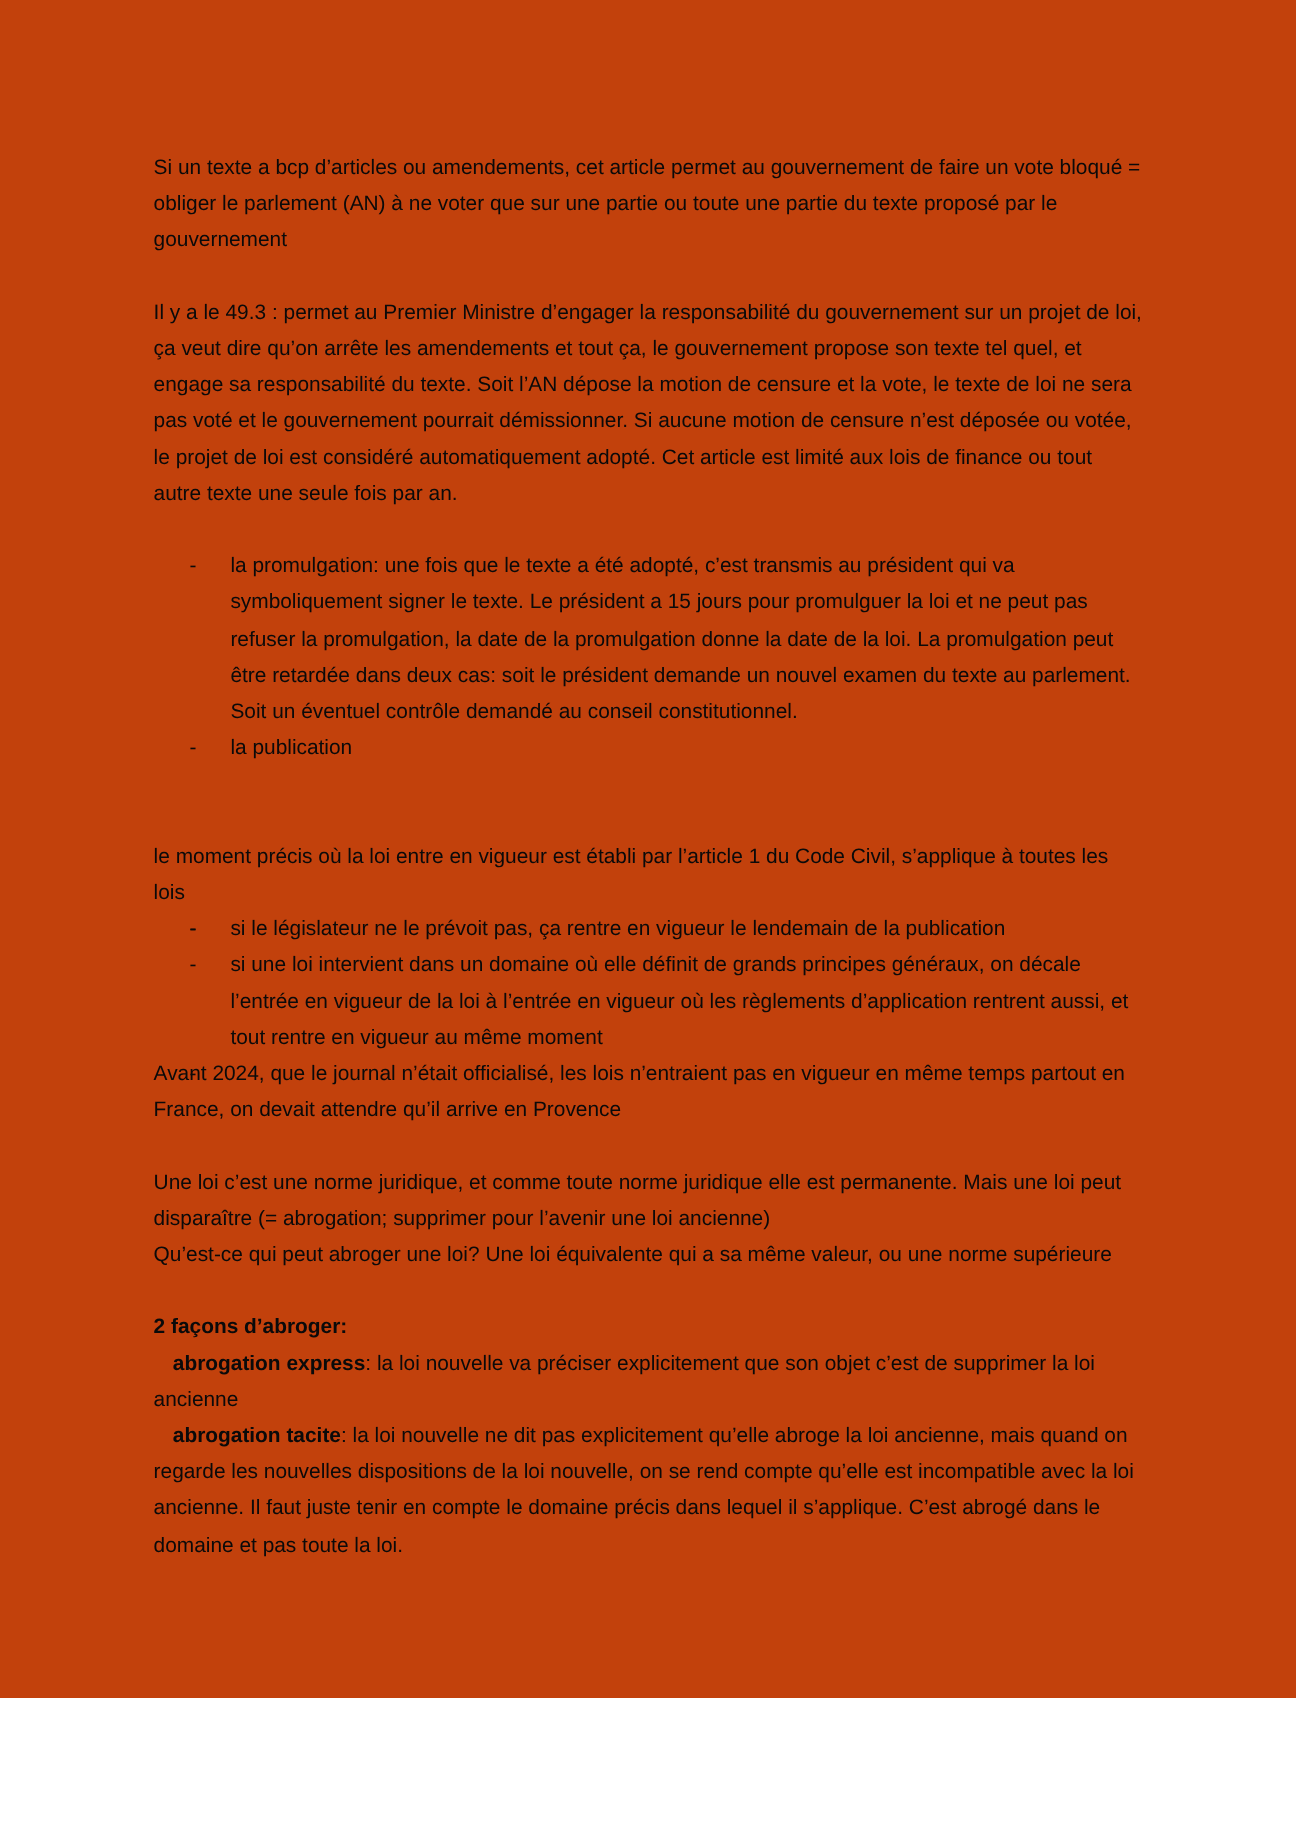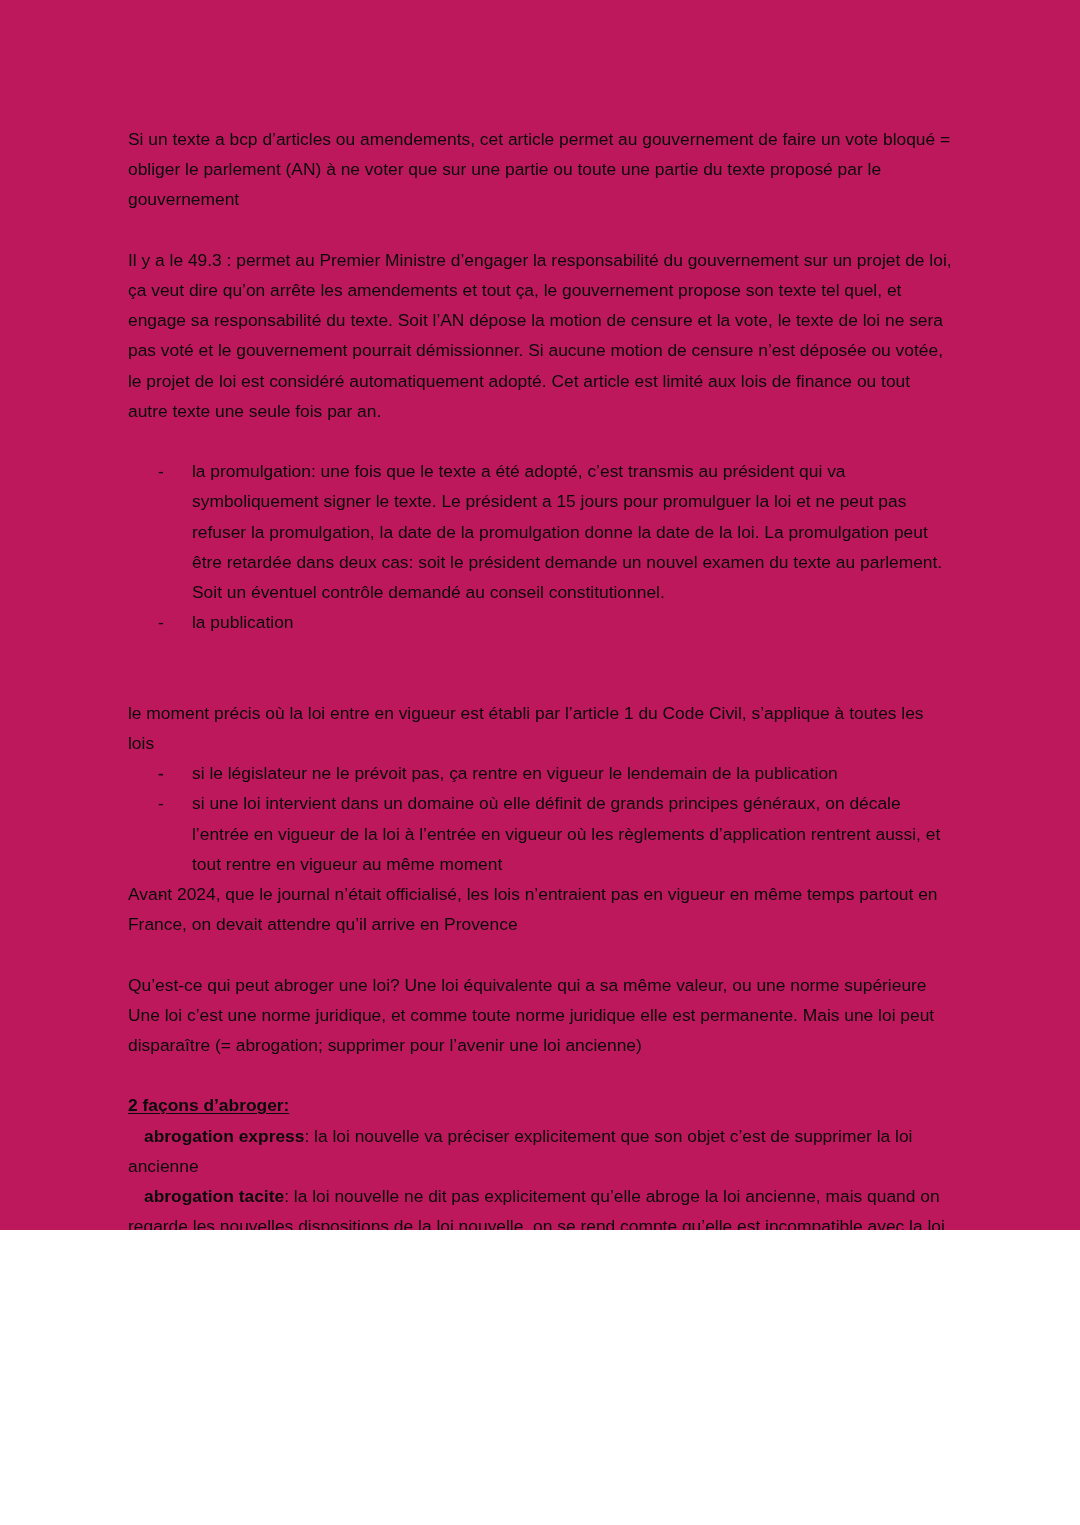--- a/index.html
+++ b/index.html
@@ -4,23 +4,23 @@
 <title>Notes de droit constitutionnel</title>
 <style>
   html, body {
     margin: 0;
     padding: 0;
     background: #ffffff;
   }
   .page {
     position: relative;
     width: 1080px;
-    height: 1230px;
+    height: 1415px;
     margin: 0 auto;
-    background: #be185d;
+    background: #c2410c;
     box-sizing: border-box;
     overflow: hidden;
   }
   .doc-body {
     position: absolute;
     left: 128px;
     top: 124px;
     width: 824px;
     font-family: "Liberation Sans", "DejaVu Sans", sans-serif;
     font-size: 17.4px;
@@ -55,21 +55,20 @@
     top: 0;
     width: 12px;
     text-align: left;
   }
   .bold {
     font-weight: bold;
     margin-left: 16px;
   }
   .bold-underline {
     font-weight: bold;
-    text-decoration: underline;
     text-underline-offset: 2px;
   }
 </style>
 </head>
 <body>
 
 <div class="page">
   <div class="doc-body" id="doc-body">
       <p class="para">Si un texte a bcp d’articles ou amendements, cet article permet au gouvernement de faire un vote bloqué = obliger le parlement (AN) à ne voter que sur une partie ou toute une partie du texte proposé par le gouvernement</p>
       <div class="spacer">&nbsp;</div>
@@ -83,20 +82,20 @@
       <div class="spacer">&nbsp;</div>
       <p class="para">le moment précis où la loi entre en vigueur est établi par l’article 1 du Code Civil, s’applique à toutes les lois</p>
       <ul class="bullets">
         <li><span class="dash">-</span></li>
         <li><span class="dash">-</span><span>si le législateur ne le prévoit pas, ça rentre en vigueur le lendemain de la publication</span></li>
         <li><span class="dash">-</span><span>si une loi intervient dans un domaine où elle définit de grands principes généraux, on décale l’entrée en vigueur de la loi à l’entrée en vigueur où les règlements d’application rentrent aussi, et tout rentre en vigueur au même moment</span></li>
         <li><span class="dash">-</span></li>
       </ul>
       <p class="para">Avant 2024, que le journal n’était officialisé, les lois n’entraient pas en vigueur en même temps partout en France, on devait attendre qu’il arrive en Provence</p>
       <div class="spacer">&nbsp;</div>
+      <p class="para">Une loi c’est une norme juridique, et comme toute norme juridique elle est permanente. Mais une loi peut disparaître (= abrogation; supprimer pour l’avenir une loi ancienne)</p>
       <p class="para">Qu’est-ce qui peut abroger une loi? Une loi équivalente qui a sa même valeur, ou une norme supérieure</p>
-      <p class="para">Une loi c’est une norme juridique, et comme toute norme juridique elle est permanente. Mais une loi peut disparaître (= abrogation; supprimer pour l’avenir une loi ancienne)</p>
       <div class="spacer">&nbsp;</div>
       <p class="para bold-underline">2 façons d’abroger:</p>
       <p class="para"><span class="bold">abrogation express</span><span>: la loi nouvelle va préciser explicitement que son objet c’est de supprimer la loi ancienne</span></p>
       <p class="para"><span class="bold">abrogation tacite</span><span>: la loi nouvelle ne dit pas explicitement qu’elle abroge la loi ancienne, mais quand on regarde les nouvelles dispositions de la loi nouvelle, on se rend compte qu’elle est incompatible avec la loi ancienne. Il faut juste tenir en compte le domaine précis dans lequel il s’applique. C’est abrogé dans le domaine et pas toute la loi.</span></p>
     </div>
 </div>
 
 </body></html>

